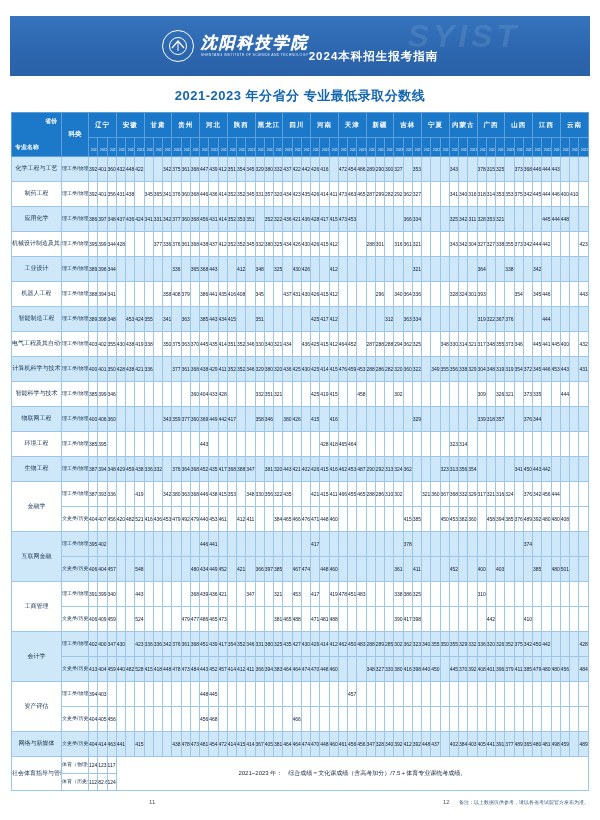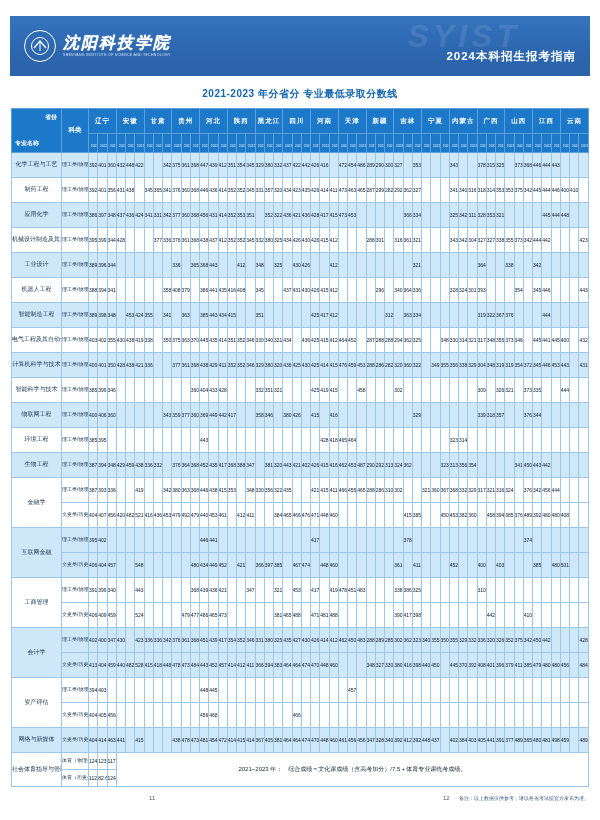--- a/index.html
+++ b/index.html
@@ -5,40 +5,40 @@
   html,body{margin:0;padding:0;}
   body{
     width:600px;height:820px;background:#ffffff;overflow:hidden;
     font-family:"Liberation Sans","DejaVu Sans",sans-serif;
     -webkit-font-smoothing:antialiased;
   }
   
   .banner{
     position:relative;margin:16px 10px 0 10px;height:60px;
     background:linear-gradient(180deg,#3674bd 0%,#2c66ae 60%,#2a62a8 100%);
-    display:flex;align-items:center;justify-content:space-between;
+    display:flex;align-items:center;justify-content:center;
     overflow:hidden;
   }
   .logo-wrap{display:flex;align-items:center;gap:7px;padding-left:14px;}
   .emblem{width:30px;height:30px;border-radius:50%;border:1.6px solid #fff;
     display:flex;align-items:center;justify-content:center;flex-shrink:0;}
   .emblem svg{display:block;}
   .school-names{display:flex;flex-direction:column;line-height:1;}
   .school-cn{color:#fff;font-size:16px;font-weight:bold;font-family:"DejaVu Serif","Liberation Serif",serif;
     font-style:italic;letter-spacing:2px;text-shadow:0 0 1px #fff;}
   .school-en{color:#d7e6f6;font-size:3.5px;margin-top:3px;letter-spacing:.3px;}
   .guide-title{color:#fff;font-size:11.5px;font-weight:bold;padding-right:14px;
     letter-spacing:1px;z-index:2;margin-top:20px;}
   .watermark{
     position:absolute;right:70px;top:2px;font-size:32px;font-weight:bold;
     color:rgba(255,255,255,0.10);letter-spacing:4px;z-index:1;font-style:italic;
   }
   
   .page-title{
-    text-align:center;color:#1566b0;font-weight:bold;font-size:10px;
+    text-align:center;color:#1566b0;font-weight:bold;font-size:13px;
     margin:11px 0 7px 0;letter-spacing:.5px;
   }
   
   table.scores{
     border-collapse:collapse;table-layout:fixed;width:578px;margin:0 11px;
   }
   table.scores th,table.scores td{
     border:1px solid #9cc6ea;padding:0;text-align:center;vertical-align:middle;
     overflow:hidden;white-space:nowrap;
   }

